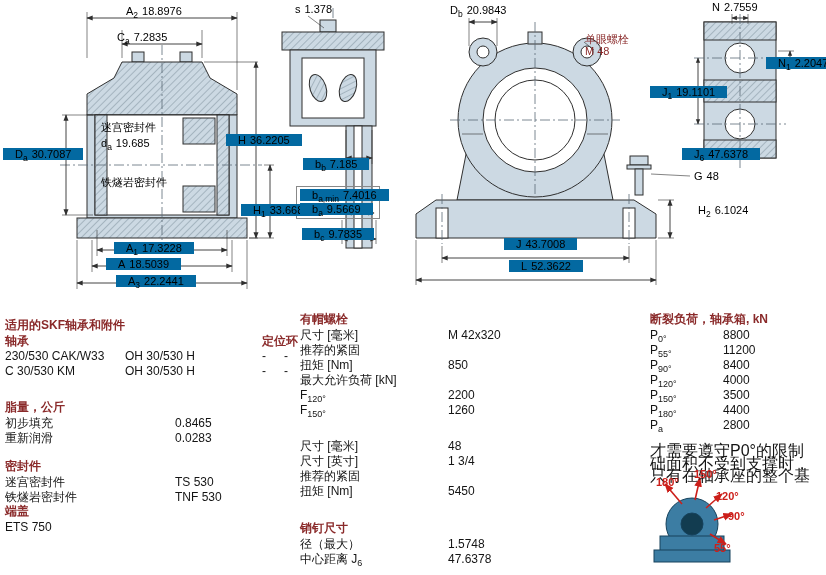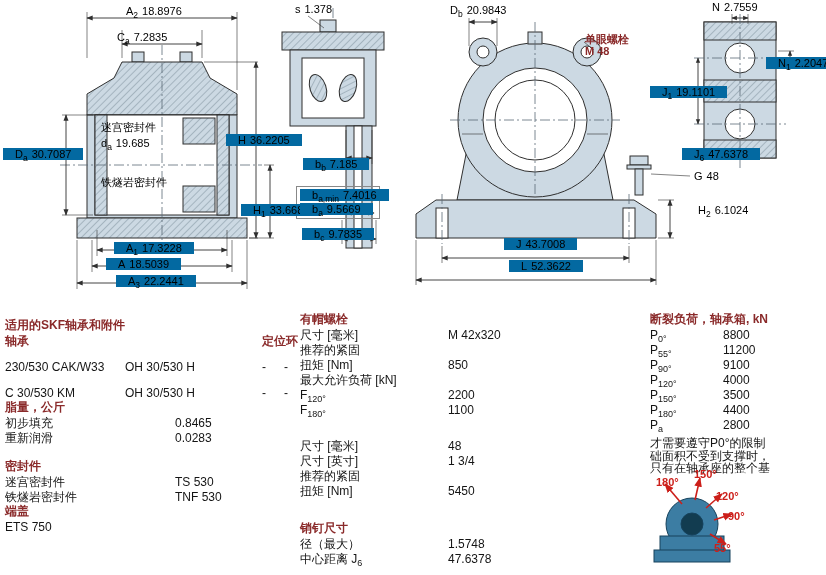--- a/index.html
+++ b/index.html
@@ -10,29 +10,29 @@
 .blue{fill:#ccd9e3;stroke:#2f2f2f;stroke-width:1}
 .white{fill:#ffffff;stroke:#2f2f2f;stroke-width:1}
 .cl{stroke:#5a6b76;stroke-width:.8;stroke-dasharray:10 3 2 3;fill:none}
 .dl{stroke:#2f2f2f;stroke-width:.9;fill:none}
 .xl{stroke:#2f2f2f;stroke-width:.6;fill:none}
 .ra{stroke:#cc1f1a;stroke-width:1.6}
 .dim{position:absolute;font-size:11px;white-space:nowrap;color:#000}
 .dim sub{font-size:8.5px;line-height:0}
 .dim .val{margin-left:4px}
 .bgw{background:#0369a1;padding:0 12px}
-.red{color:var(--hdr,#8a2a2a);font-weight:bold}
+.red{color:var(--hdr,#8a2a2a);font-weight:normal}
 .hdr{color:var(--hdr,#8a2a2a);font-weight:bold;font-size:12px;white-space:nowrap}
 .sec{position:absolute;font-size:12px;line-height:15px;white-space:nowrap}
 .r{height:15px;white-space:nowrap}
 .lab{display:inline-block;width:148px}
 .plab{display:inline-block;width:73px}
 .glab{display:inline-block;width:170px}
-.bear{display:grid;grid-template-columns:120px 137px 22px 22px;line-height:14px;row-gap:12px}
-.note{font-size:12px;line-height:12.5px;margin-top:4px}
+.bear{display:grid;grid-template-columns:120px 137px 22px 22px;line-height:14px;row-gap:1px}
+.note{font-size:16px;line-height:12.5px;margin-top:12px}
 .angle{position:absolute;font-size:11px;font-weight:bold;color:#cc1f1a;white-space:nowrap}
 sub{line-height:0;font-size:9px}
 </style>
 </head>
 <body>
 
 <div id="page">
 
   <svg class="abs" style="left:0;top:0" width="300" height="300" viewBox="0 0 300 300">
     <defs>
@@ -263,41 +263,41 @@
     <div class="r">ETS 750</div>
   </div>
 
   <div class="sec" style="left:300px;top:312px">
     <div class="hdr" style="height:16px">有帽螺栓</div>
     <div class="r"><span class="lab">尺寸 [毫米]</span><span>M 42x320</span></div>
     <div class="r">推荐的紧固</div>
     <div class="r"><span class="lab">扭矩 [Nm]</span><span>850</span></div>
     <div class="r">最大允许负荷 [kN]</div>
     <div class="r"><span class="lab"><span>F</span><sub>120°</sub></span><span>2200</span></div>
-    <div class="r"><span class="lab"><span>F</span><sub>180°</sub></span><span>1100</span></div>
+    <div class="r"><span class="lab"><span>F</span><sub>150°</sub></span><span>1260</span></div>
   </div>
 
   <div class="sec" style="left:300px;top:439px">
     <div class="r"><span class="lab">尺寸 [毫米]</span><span>48</span></div>
     <div class="r"><span class="lab">尺寸 [英寸]</span><span>1 3/4</span></div>
     <div class="r">推荐的紧固</div>
     <div class="r"><span class="lab">扭矩 [Nm]</span><span>5450</span></div>
   </div>
 
   <div class="sec" style="left:300px;top:521px">
     <div class="hdr" style="height:16px">销钉尺寸</div>
     <div class="r"><span class="lab">径（最大）</span><span>1.5748</span></div>
     <div class="r"><span class="lab"><span>中心距离 J</span><sub>6</sub></span><span>47.6378</span></div>
   </div>
 
   <div class="sec" style="left:650px;top:312px">
     <div class="hdr" style="height:16px">断裂负荷，轴承箱, kN</div>
     <div class="r"><span class="plab"><span>P</span><sub>0°</sub></span><span>8800</span></div>
     <div class="r"><span class="plab"><span>P</span><sub>55°</sub></span><span>11200</span></div>
-    <div class="r"><span class="plab"><span>P</span><sub>90°</sub></span><span>9100</span></div>
+    <div class="r"><span class="plab"><span>P</span><sub>90°</sub></span><span>8400</span></div>
     <div class="r"><span class="plab"><span>P</span><sub>120°</sub></span><span>4000</span></div>
     <div class="r"><span class="plab"><span>P</span><sub>150°</sub></span><span>3500</span></div>
     <div class="r"><span class="plab"><span>P</span><sub>180°</sub></span><span>4400</span></div>
     <div class="r"><span class="plab"><span>P</span><sub>a</sub></span><span>2800</span></div>
     <div class="note">
       <div>才需要遵守P0°的限制</div>
       <div>础面积不受到支撑时，</div>
       <div>只有在轴承座的整个基</div>
     </div>
   </div>

